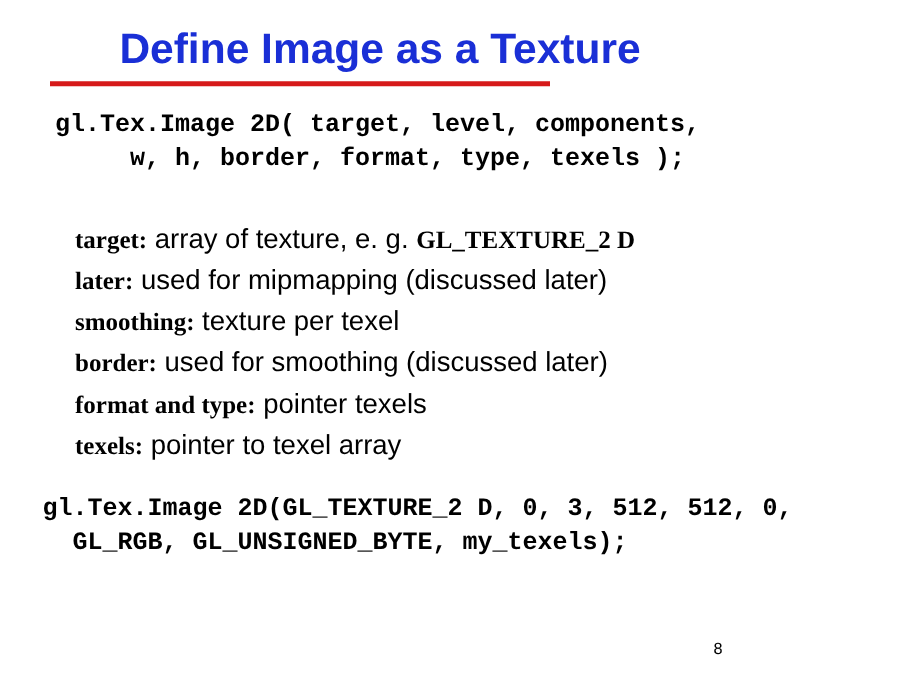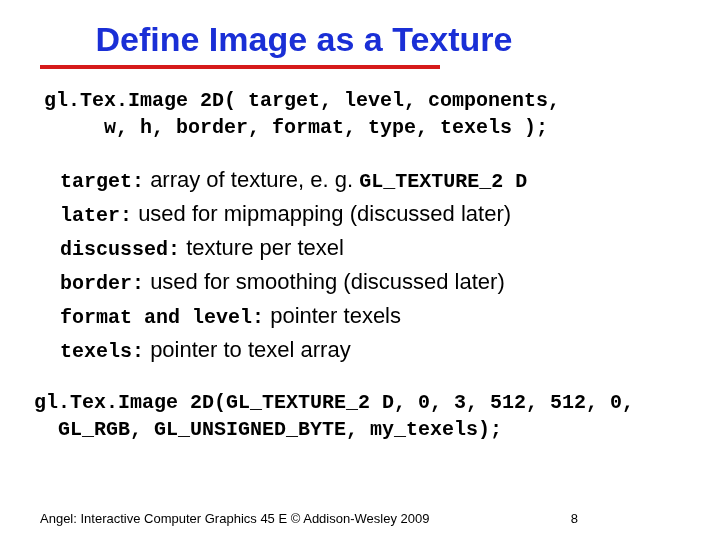--- a/index.html
+++ b/index.html
@@ -31,30 +31,30 @@
     background: #d61a1a;
     margin: 0 0 18px 0;
     width: 400px;
   }
   .codeblock {
     font-family: "Courier New", Courier, monospace;
     font-weight: bold;
     font-size: 20px;
     color: #000;
     line-height: 1.35;
-    margin: 0 0 22px 4px;
+    margin: 0 0 33px 4px;
     white-space: pre;
   }
   .params {
     font-size: 22px;
     line-height: 1.5;
     margin: 0 0 22px 20px;
   }
   .mono {
-    font-family: Liberation Mono, monospace;
+    font-family: Liberation Serif, serif;
     font-weight: bold;
     font-size: 20px;
   }
   .example {
     font-family: "Courier New", Courier, monospace;
     font-weight: bold;
     font-size: 20px;
     line-height: 1.35;
     margin: 0 0 0 -6px;
     white-space: pre;
@@ -84,31 +84,30 @@
 <span>     w, h, border, format, type, texels );</span></div>
 
   <div class="params">
     <div>
       <span class="mono">target:</span><span> array of texture, e. g. </span><span class="mono">GL_TEXTURE_2 D</span>
     </div>
     <div>
       <span class="mono">later:</span><span> used for mipmapping (discussed later)</span>
     </div>
     <div>
-      <span class="mono">discussed:</span><span> texture per texel</span>
+      <span class="mono">smoothing:</span><span> texture per texel</span>
     </div>
     <div>
       <span class="mono">border:</span><span> used for smoothing (discussed later)</span>
     </div>
     <div>
-      <span class="mono">format and level:</span><span> pointer texels</span>
+      <span class="mono">format and type:</span><span> pointer texels</span>
     </div>
     <div>
       <span class="mono">texels:</span><span> pointer to texel array</span>
     </div>
   </div>
 
   <div class="example"><span>gl.Tex.Image 2D(GL_TEXTURE_2 D, 0, 3, 512, 512, 0,</span>
 <span>  GL_RGB, GL_UNSIGNED_BYTE, my_texels);</span></div>
 
-  <div class="footer">Angel: Interactive Computer Graphics 45 E © Addison-Wesley 2009</div>
   <div class="pagenum">8</div>
 </div>
 
 </body></html>

